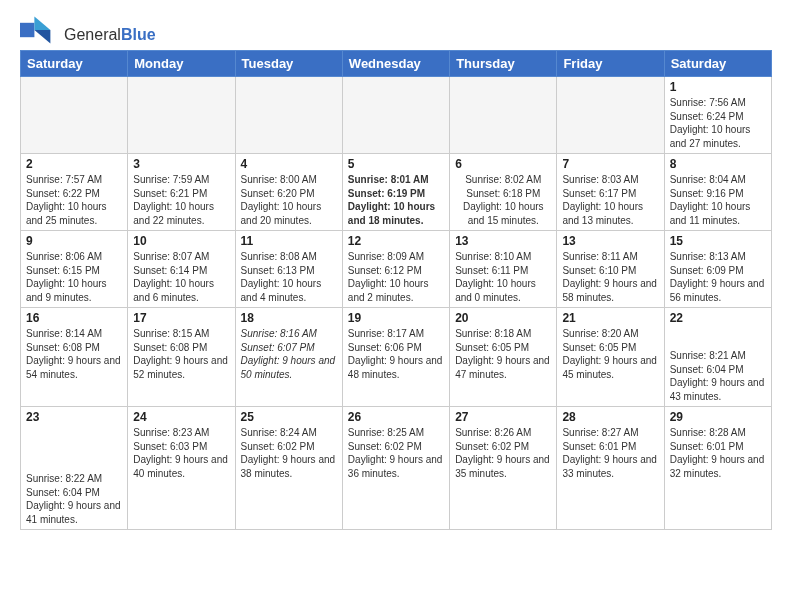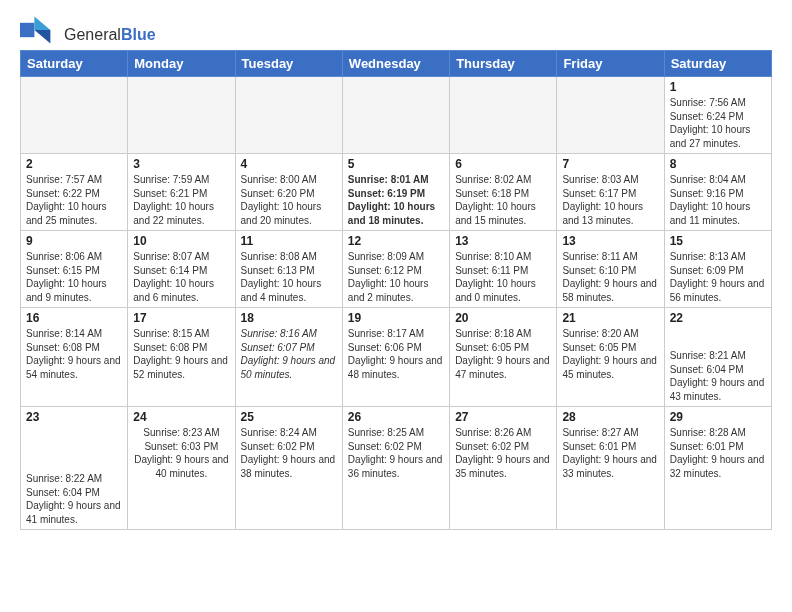--- a/index.html
+++ b/index.html
@@ -152,21 +152,21 @@
 Daylight: 10 hours and 20 minutes.</div>
           </td>
           <td>
             <span class="day-num">5</span>
             <div class="day-info" style="white-space: pre-line; font-weight: bold;">Sunrise: 8:01 AM
 Sunset: 6:19 PM
 Daylight: 10 hours and 18 minutes.</div>
           </td>
           <td>
             <span class="day-num">6</span>
-            <div class="day-info" style="white-space: pre-line;">Sunrise: 8:02 AM
+            <div class="day-info" style="white-space: pre-line; text-align: center;">Sunrise: 8:02 AM
 Sunset: 6:18 PM
 Daylight: 10 hours and 15 minutes.</div>
           </td>
           <td>
             <span class="day-num">7</span>
             <div class="day-info" style="white-space: pre-line;">Sunrise: 8:03 AM
 Sunset: 6:17 PM
 Daylight: 10 hours and 13 minutes.</div>
           </td>
           <td>
@@ -266,21 +266,21 @@
         </tr>
         <tr>
           <td>
             <span class="day-num">23</span>
             <div class="day-info" style="white-space: pre-line; margin-top: 48px;">Sunrise: 8:22 AM
 Sunset: 6:04 PM
 Daylight: 9 hours and 41 minutes.</div>
           </td>
           <td>
             <span class="day-num">24</span>
-            <div class="day-info" style="white-space: pre-line; text-align: center;">Sunrise: 8:23 AM
+            <div class="day-info" style="white-space: pre-line;">Sunrise: 8:23 AM
 Sunset: 6:03 PM
 Daylight: 9 hours and 40 minutes.</div>
           </td>
           <td>
             <span class="day-num">25</span>
             <div class="day-info" style="white-space: pre-line;">Sunrise: 8:24 AM
 Sunset: 6:02 PM
 Daylight: 9 hours and 38 minutes.</div>
           </td>
           <td>

